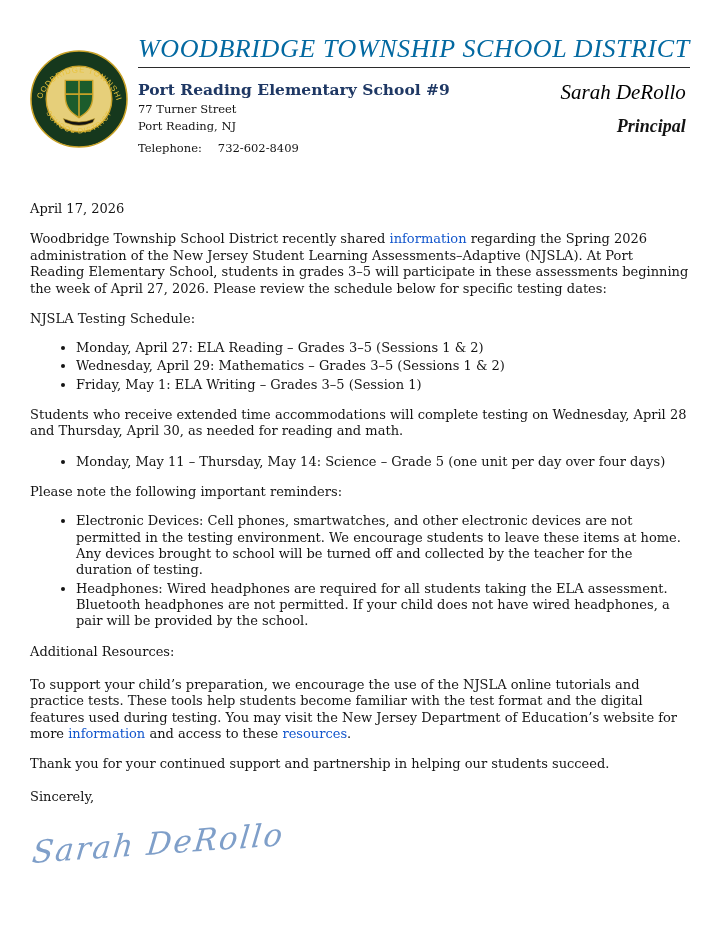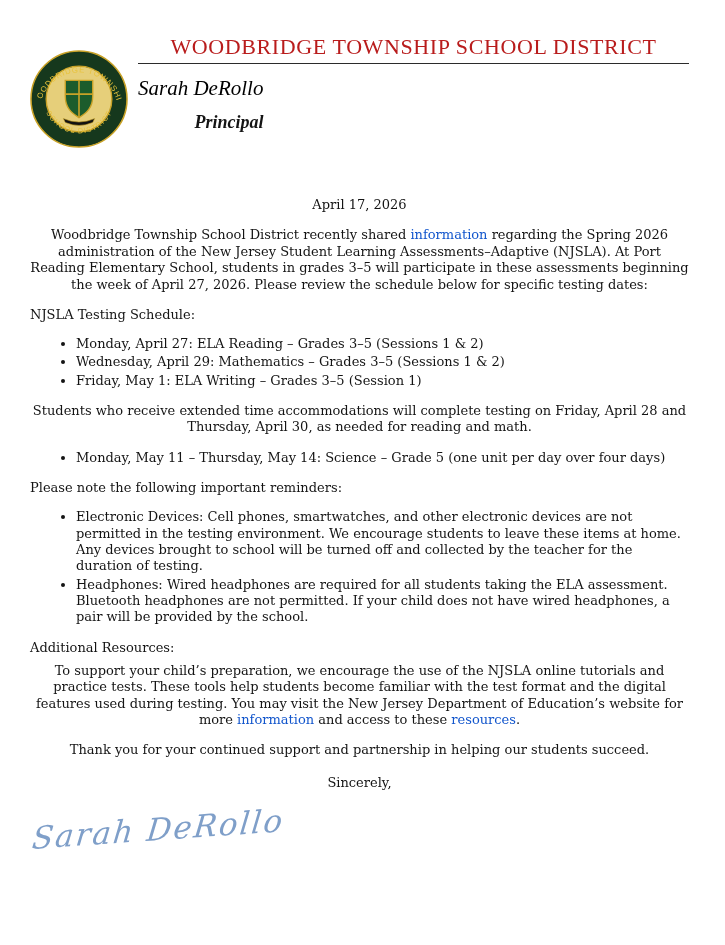--- a/index.html
+++ b/index.html
@@ -11,40 +11,40 @@
     overflow:hidden;
   }
   .page { padding:34px 36px 0 30px; }
 
   
   .letterhead { display:flex; align-items:flex-start; }
   .logo-wrap { flex:0 0 102px; margin-top:16px; }
   .header-right { flex:1; margin-left:6px; }
   .district-title {
     font-family:"Liberation Serif", serif;
-    font-weight:normal;
-    font-size:22px; letter-spacing:0.6px;
-    text-align:center; color:#b91c1c; white-space:nowrap;
+    font-style:italic; font-weight:normal;
+    font-size:26px; letter-spacing:0.6px;
+    text-align:center; color:#0369a1; white-space:nowrap;
   }
   .header-rule { border-bottom:1.6px solid #2b2b2b; margin-top:3px; }
   .info-row { display:flex; justify-content:space-between; margin-top:12px; }
   .school-name {
     font-weight:bold; font-size:15.5px;
     color:var(--school_name, #1f3864);
   }
   .addr { font-size:11.5px; margin-top:3px; }
   .tel { margin-top:8px; }
   .tel .tel-num { margin-left:16px; }
   .principal { text-align:right; padding-right:4px; font-family:"Liberation Serif", serif; font-style:italic; }
   .principal-name { font-size:21px; color:#000; }
   .principal-title { font-size:18px; margin-top:11px;font-weight:bold; }
 
   
   .letter { margin-top:46px; }
-  .para { line-height:1.26; margin-bottom:14px;text-align:center; }
+  .para { line-height:1.26; margin-bottom:14px; }
   .bold { font-weight:normal; }
   .sect-heading { font-weight:normal; font-size:13px; margin-bottom:14px; }
   a.doc-link { color:var(--link, #1155cc); cursor:pointer; }
   ul.blist { margin:0 0 14px 30px; padding-left:16px; list-style-type:disc; }
   ul.blist li { line-height:1.26; margin-bottom:2px; }
   ul.blist.spread li { margin-bottom:2px; }
   .signature {
     display:inline-block;
     font-family:"DejaVu Serif", serif; font-style:italic;
     font-size:31px; letter-spacing:2px;
@@ -77,20 +77,28 @@
         <path d="M36 45 h28 M50 31 v38" stroke="#c9a227" stroke-width="1.6" fill="none"></path>
         <path d="M34 70 q16 7 32 0 l-2 4 q-14 6 -28 0 z" fill="#111" stroke="#c9a227" stroke-width="0.6"></path>
       </svg>
     </div>
 
     <div class="header-right">
       <div class="district-title">WOODBRIDGE TOWNSHIP SCHOOL DISTRICT</div>
       <div class="header-rule"></div>
 
       <div class="info-row">
+        <div class="school-info">
+          <div class="school-name">Port Reading Elementary School #9</div>
+          <div class="addr">77 Turner Street</div>
+          <div class="addr">Port Reading, NJ</div>
+          <div class="addr tel">
+            <span>Telephone:</span><span class="tel-num">732-602-8409</span>
+          </div>
+        </div>
         <div class="principal">
           <div class="principal-name">Sarah DeRollo</div>
           <div class="principal-title">Principal</div>
         </div>
       </div>
     </div>
   </div>
 
   <div class="letter">
 
@@ -100,35 +108,35 @@
     <p class="para"><span>Woodbridge Township School District recently shared </span><a class="doc-link">information</a><span> regarding the Spring 2026 administration of the New Jersey Student Learning Assessments–Adaptive (NJSLA). At Port Reading Elementary School, students in grades 3–5 will participate in these assessments beginning the week of April 27, 2026. Please review the schedule below for specific testing dates:</span></p>
 
     <div class="sect-heading">NJSLA Testing Schedule:</div>
 
     <ul class="blist">
       <li><span class="bold">Monday, April 27:</span><span> ELA Reading – Grades 3–5 (Sessions 1 &amp; 2)</span></li>
       <li><span class="bold">Wednesday, April 29:</span><span> Mathematics – Grades 3–5 (Sessions 1 &amp; 2)</span></li>
       <li><span class="bold">Friday, May 1:</span><span> ELA Writing – Grades 3–5 (Session 1)</span></li>
     </ul>
 
-    <p class="para"><span>Students who receive extended time accommodations will complete testing on </span><span class="bold">Friday, April 28</span><span> and </span><span class="bold">Thursday, April 30</span><span>, as needed for reading and math.</span></p>
+    <p class="para"><span>Students who receive extended time accommodations will complete testing on </span><span class="bold">Wednesday, April 28</span><span> and </span><span class="bold">Thursday, April 30</span><span>, as needed for reading and math.</span></p>
 
     <ul class="blist">
       <li><span class="bold">Monday, May 11 – Thursday, May 14:</span><span> Science – Grade 5 (one unit per day over four days)</span></li>
     </ul>
 
 
     <div class="sect-heading">Please note the following important reminders:</div>
 
     <ul class="blist spread">
       <li><span class="bold">Electronic Devices:</span><span> Cell phones, smartwatches, and other electronic devices are not permitted in the testing environment. We encourage students to leave these items at home. Any devices brought to school will be turned off and collected by the teacher for the duration of testing.</span></li>
       <li><span class="bold">Headphones:</span><span> Wired headphones are required for all students taking the ELA assessment. Bluetooth headphones are not permitted. If your child does not have wired headphones, a pair will be provided by the school.</span></li>
     </ul>
 
-    <div class="sect-heading" style="margin-bottom:8px;">Additional Resources:</div>
+    <div class="sect-heading" style="margin-bottom:18px;">Additional Resources:</div>
 
     <p class="para"><span>To support your child’s preparation, we encourage the use of the NJSLA online tutorials and practice tests. These tools help students become familiar with the test format and the digital features used during testing. You may visit the New Jersey Department of Education’s website for more </span><a class="doc-link">information</a><span> and access to these </span><a class="doc-link">resources</a><span>.</span></p>
 
     <p class="para" style="margin-top:4px;">Thank you for your continued support and partnership in helping our students succeed.</p>
 
     <p class="para" style="margin-top:16px;">Sincerely,</p>
 
     <div class="signature">Sarah DeRollo</div>
 
     

